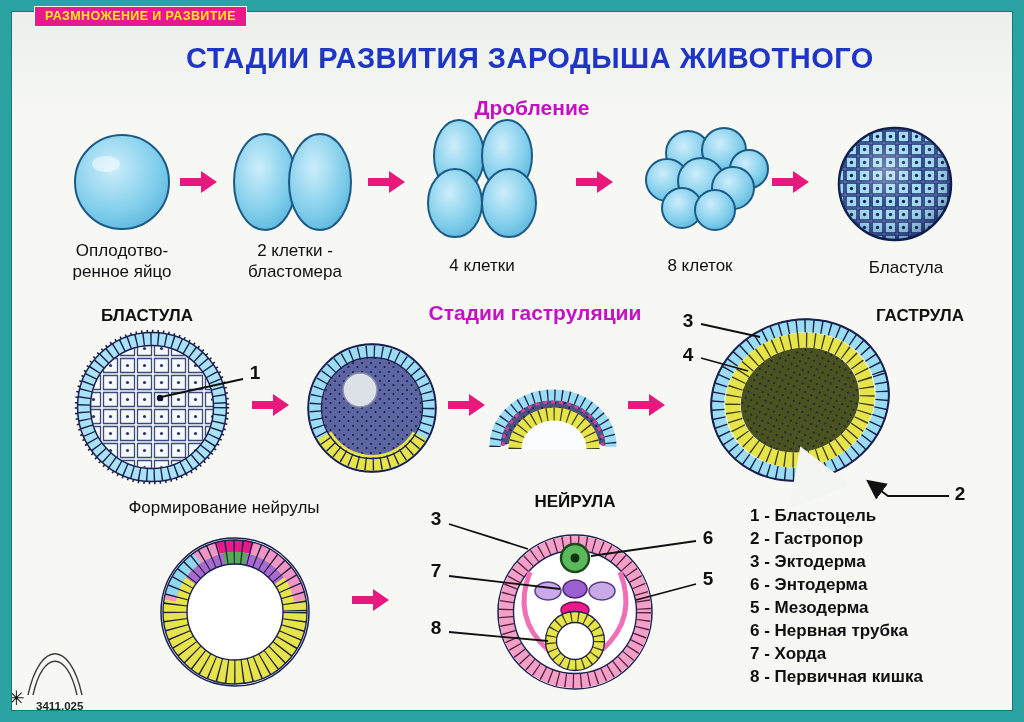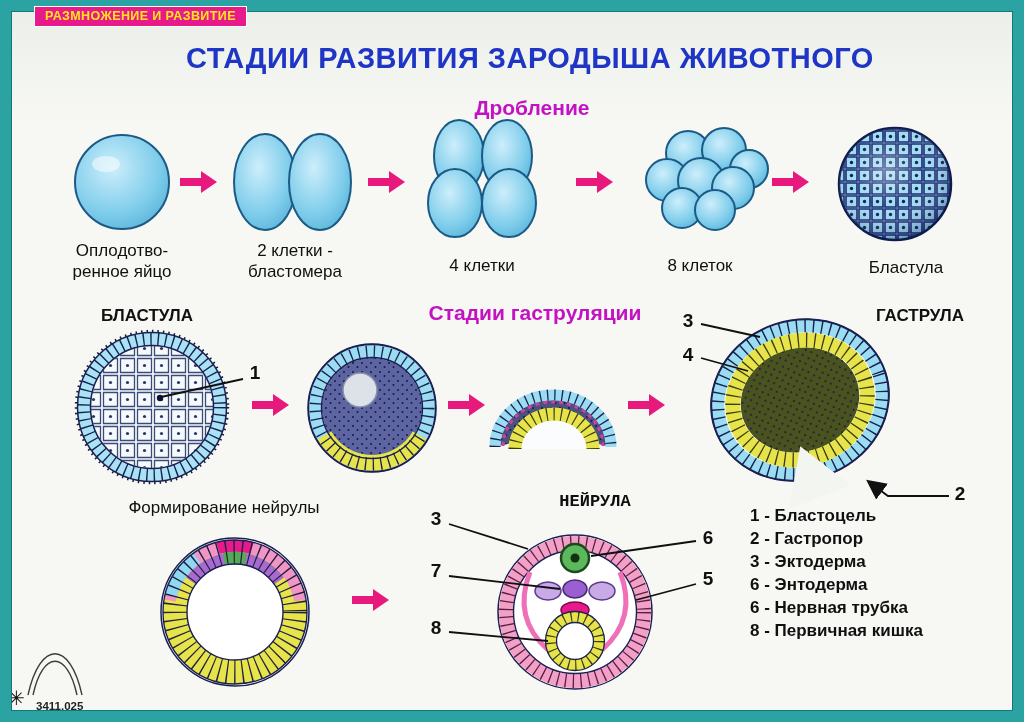--- a/index.html
+++ b/index.html
@@ -205,33 +205,35 @@
 <div class="txt cap b" style="left:80px;top:305px;width:134px;">БЛАСТУЛА</div>
 <div class="txt h1 mag" style="left:330px;top:301px;width:330px;">Стадии гаструляции</div>
 <div class="txt cap b" style="left:853px;top:305px;width:134px;">ГАСТРУЛА</div>
 
 <div class="txt num" style="left:246px;top:362px;">1</div>
 <div class="txt num" style="left:679px;top:310px;">3</div>
 <div class="txt num" style="left:679px;top:344px;">4</div>
 <div class="txt num" style="left:951px;top:483px;">2</div>
 
 <div class="txt cap sb" style="left:92px;top:497px;width:264px;">Формирование нейрулы</div>
-<div class="txt cap b" style="left:532px;top:491px;width:126px;font-family:Liberation Mono, monospace;">НЕЙРУЛА</div>
+<div class="txt cap b" style="left:512px;top:491px;width:126px;">НЕЙРУЛА</div>
 
 <div class="txt num" style="left:427px;top:508px;">3</div>
 <div class="txt num" style="left:427px;top:560px;">7</div>
 <div class="txt num" style="left:427px;top:617px;">8</div>
 <div class="txt num" style="left:699px;top:527px;">6</div>
 <div class="txt num" style="left:699px;top:568px;">5</div>
 
 <div class="txt legend">
   <div class="li">1 - Бластоцель</div>
   <div class="li">2 - Гастропор</div>
   <div class="li">3 - Эктодерма</div>
   <div class="li">6 - Энтодерма</div>
+  <div class="li">5 - Мезодерма</div>
   <div class="li">6 - Нервная трубка</div>
+  <div class="li">7 - Хорда</div>
   <div class="li">8 - Первичная кишка</div>
 </div>
 
 <div class="txt star">✳</div>
 <div class="txt code">3411.025</div>
 
 <div class="frame"></div>
 
 </body></html>

